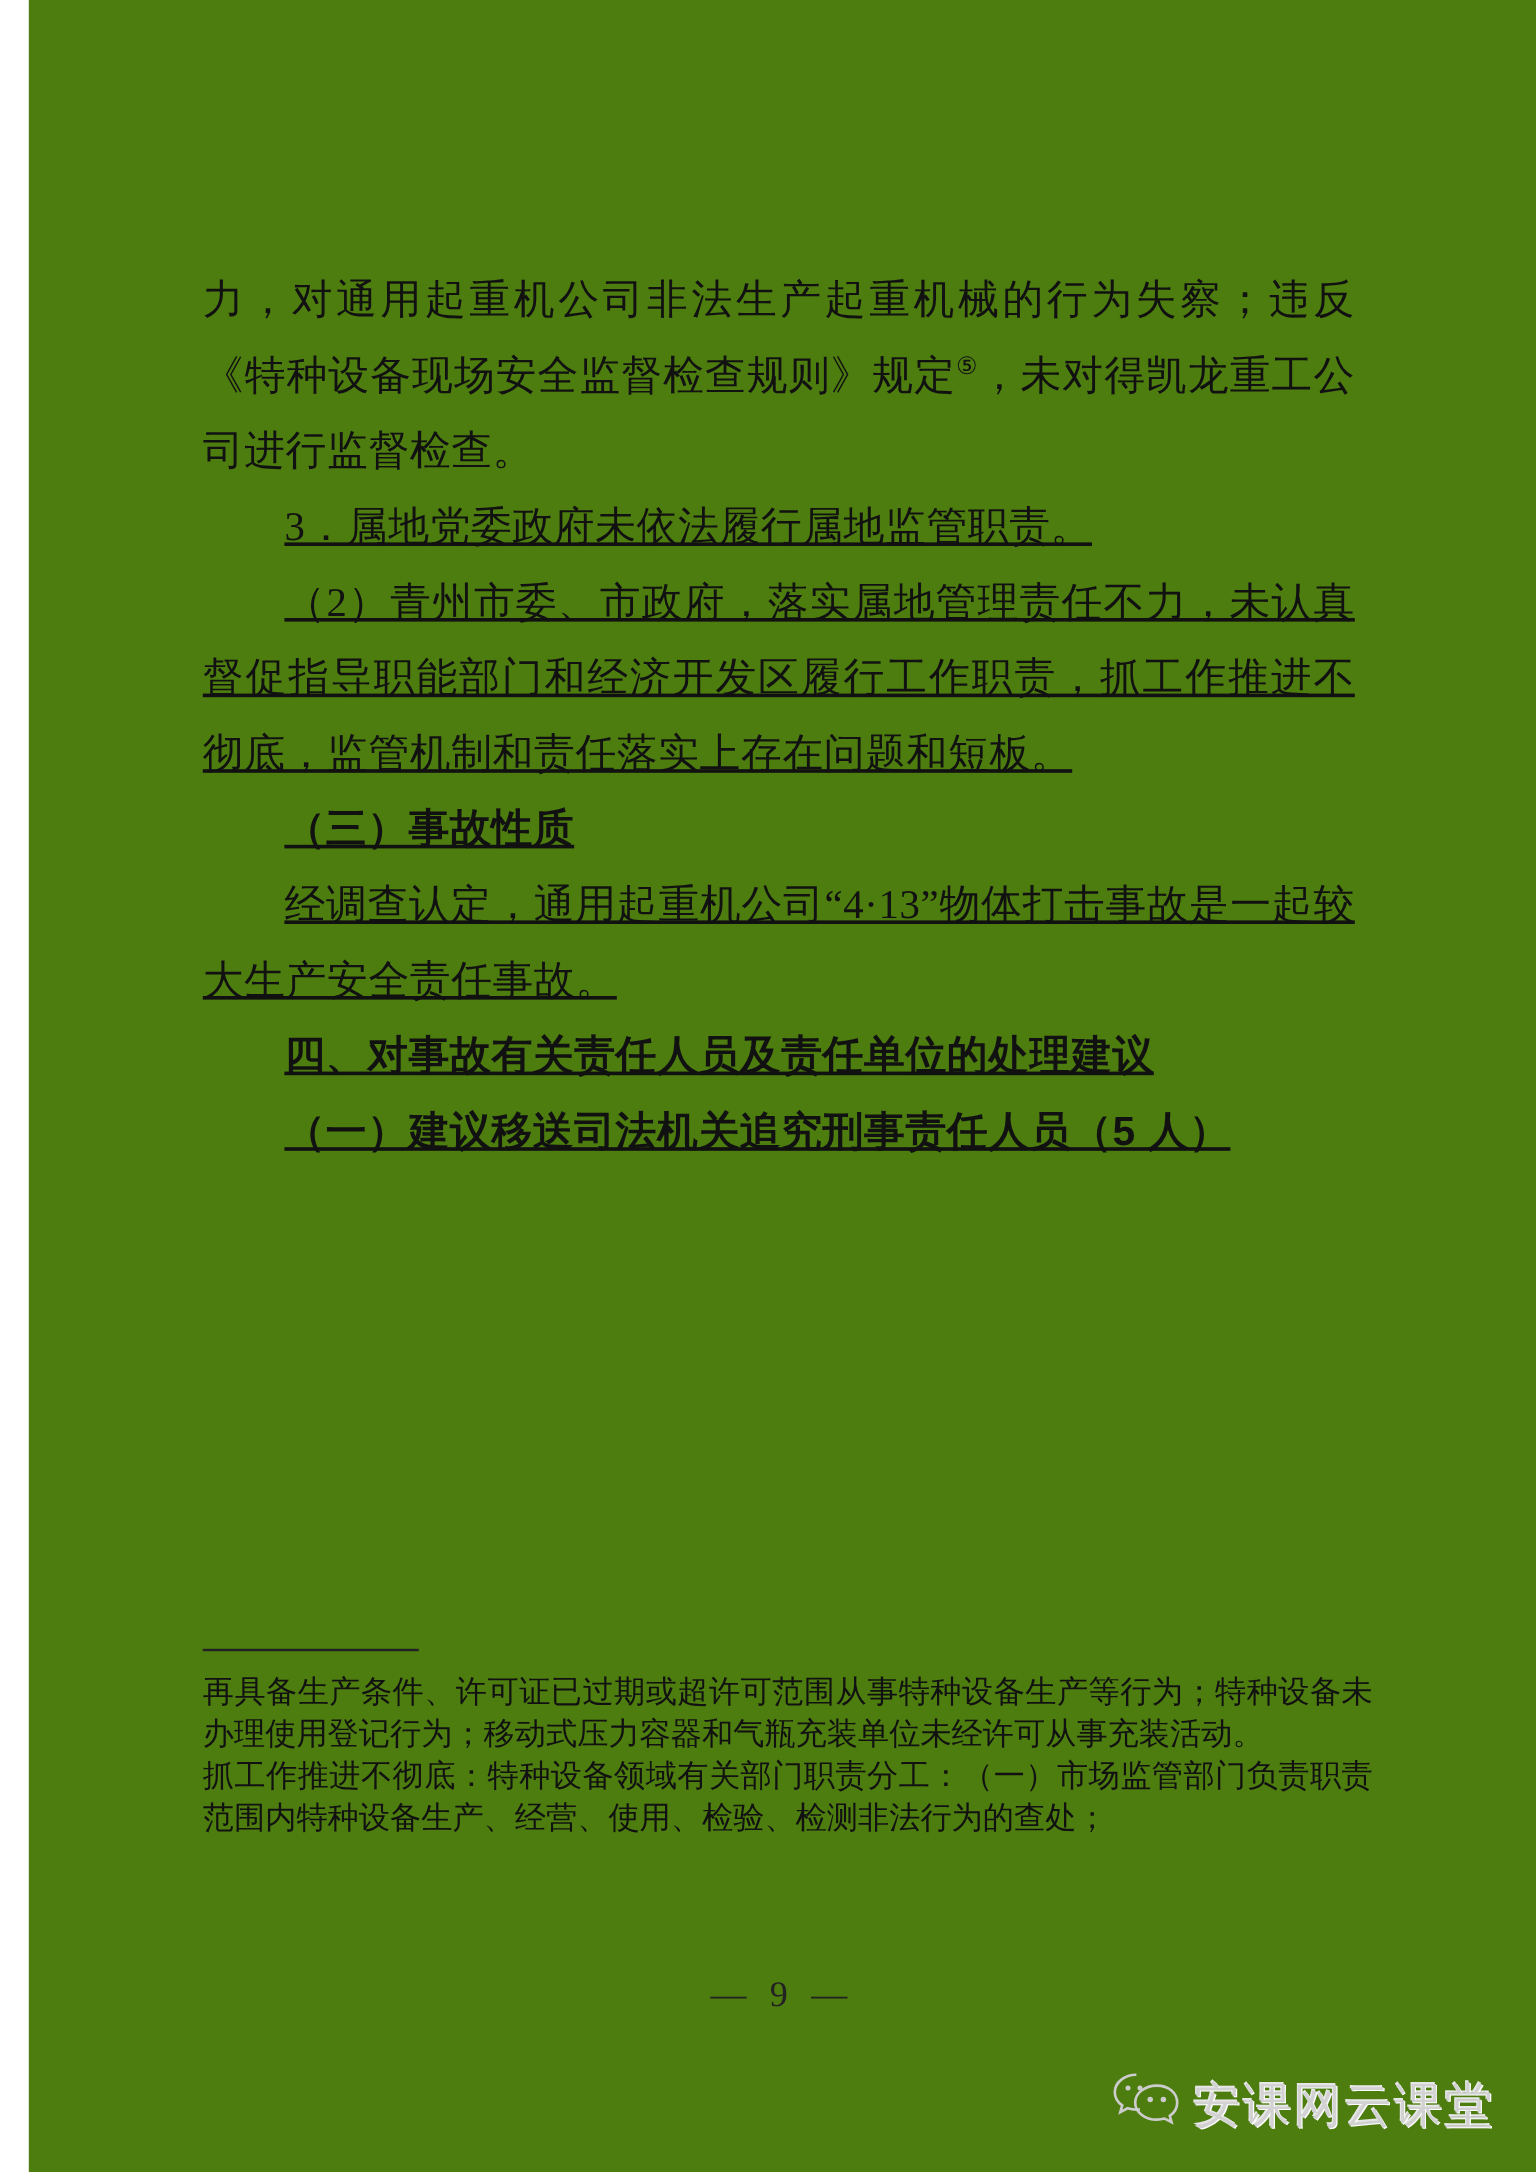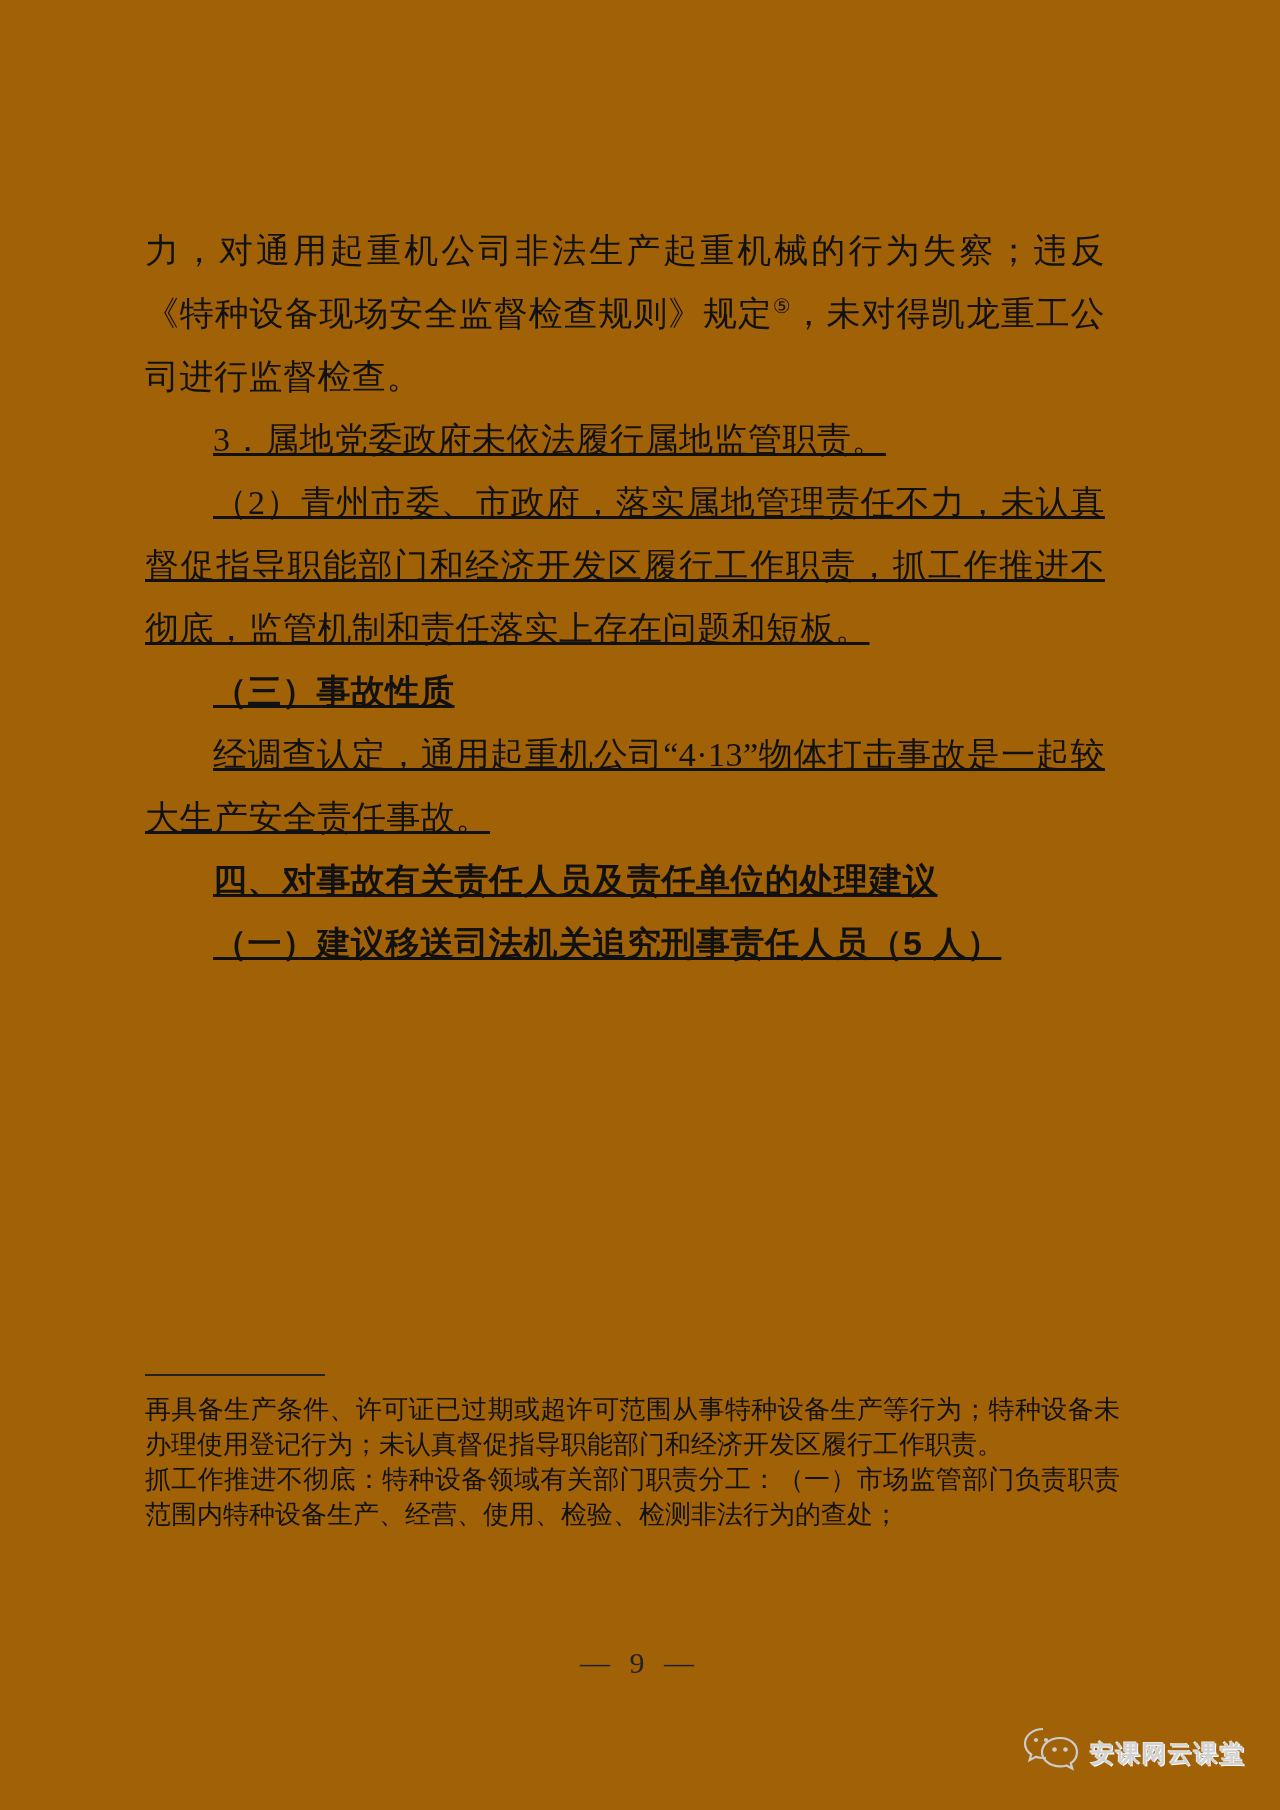--- a/index.html
+++ b/index.html
@@ -4,21 +4,21 @@
 <style>
   html, body { margin: 0; padding: 0; }
   body {
     width: 1280px; height: 1810px;
     background: #ffffff;
     position: relative;
     overflow: hidden;
     font-family: "Liberation Serif", "DejaVu Serif", serif;
     color: #111111;
   }
-  .page { position: absolute; inset: 0; background: #a16207; }
+  .page { position: absolute; inset: 0; background: #4d7c0f; margin-left: 24px; }
 
   .content {
     position: absolute;
     left: 145px; top: 219px;
     width: 960px;
   }
   .content p {
     margin: 0;
     font-size: 34px;
     line-height: 63px;
@@ -71,26 +71,25 @@
   }
 
   .watermark {
     position: absolute;
     top: 1724px; right: 34px;
     display: flex;
     align-items: center;
     gap: 8px;
   }
   .watermark-text {
-    font-size: 24px;
+    font-size: 40px;
     font-family: "Liberation Sans", "DejaVu Sans", sans-serif;
     color: #d2d2d2;
     text-shadow: 1px 1px 0 #ffffff, -1px -1px 0 #e6e6e6;
     letter-spacing: 2px;
-    font-weight: bold;
   }
 </style>
 </head>
 <body>
 
 <div class="page">
 
   <main class="content">
     <p class="no-indent"><span>力，对通用起重机公司非法生产起重机械的行为失察；违反《特种设备现场安全监督检查规则》规定</span><sup class="sup">⑤</sup><span>，未对得凯龙重工公司进行监督检查。</span></p>
 
@@ -103,21 +102,21 @@
 
     <p class="indent">经调查认定，通用起重机公司“4·13”物体打击事故是一起较大生产安全责任事故。</p>
 
     <p class="indent heading">四、对事故有关责任人员及责任单位的处理建议</p>
 
     <p class="indent heading">（一）建议移送司法机关追究刑事责任人员（5 人）</p>
   </main>
 
   <section class="footnotes">
     <div class="footnote-rule"></div>
-    <p class="fn">再具备生产条件、许可证已过期或超许可范围从事特种设备生产等行为；特种设备未办理使用登记行为；未认真督促指导职能部门和经济开发区履行工作职责。</p>
+    <p class="fn">再具备生产条件、许可证已过期或超许可范围从事特种设备生产等行为；特种设备未办理使用登记行为；移动式压力容器和气瓶充装单位未经许可从事充装活动。</p>
     <p class="fn">抓工作推进不彻底：特种设备领域有关部门职责分工：（一）市场监管部门负责职责范围内特种设备生产、经营、使用、检验、检测非法行为的查处；</p>
   </section>
 
   <div class="page-number">— 9 —</div>
 
   <div class="watermark">
     <span>
       <svg width="66" height="56" viewBox="0 0 66 56" aria-hidden="true">
         <g fill="none" stroke="#cccccc" stroke-width="2.2">
           <path d="M27 5 C17 5 9 11.5 9 19.5 c0 4.4 2.4 8.3 6.2 11 l-1.6 5.6 6.1-3.2 c2.2 0.7 4.7 1.1 7.3 1.1 1 0 2-0.1 3-0.2"></path>

